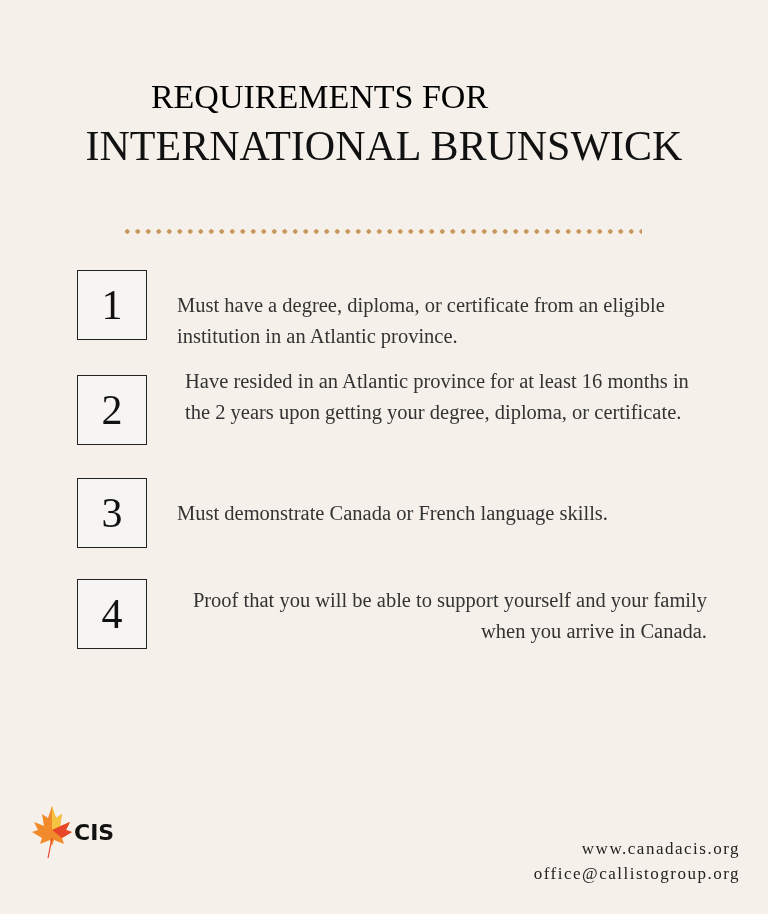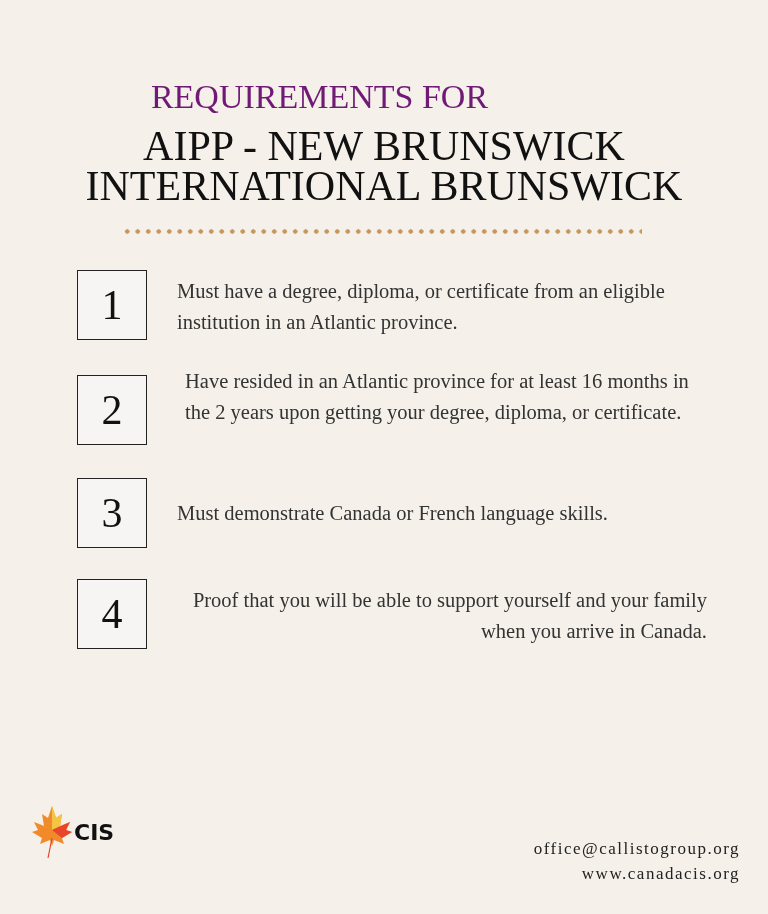--- a/index.html
+++ b/index.html
@@ -1,41 +1,40 @@
 <!DOCTYPE html>
 <html><head>
 <meta charset="utf-8">
 <style>
   html,body{margin:0;padding:0;}
   body{width:768px;height:914px;background:#f5f1ea;position:relative;overflow:hidden;font-family:"Liberation Serif","DejaVu Serif",serif;}
-  .subtitle{position:absolute;left:0;width:639px;top:77px;text-align:center;font-size:34px;color:#701a75;letter-spacing:0px;line-height:40px;}
+  .subtitle{position:absolute;left:0;width:639px;top:77px;text-align:center;font-size:34px;color:#000000;letter-spacing:0px;line-height:40px;}
   .title{position:absolute;left:0;width:768px;top:126px;text-align:center;font-size:42px;color:#111;line-height:40px;}
   .dots{position:absolute;left:122px;top:229px;width:520px;height:5px;
     background-image:radial-gradient(circle,#c8965a 2px,transparent 2.4px);
     background-size:10.5px 5px;background-repeat:repeat-x;}
   .item{position:absolute;left:77px;width:640px;}
   .num{position:absolute;left:0;top:0;width:68px;height:68px;border:1.5px solid #222;background:#f7f5f3;
     font-size:42px;color:#111;text-align:center;line-height:68px;box-sizing:content-box;}
   .text{position:absolute;left:100px;font-size:20.5px;color:#333;line-height:31px;width:530px;}
   .footer-links{position:absolute;right:28px;top:836px;text-align:right;font-size:17px;color:#222;letter-spacing:1.5px;line-height:25px;}
   .logo{position:absolute;left:28px;top:800px;width:90px;height:60px;}
 </style>
 </head>
 <body>
 
 <div class="subtitle">REQUIREMENTS FOR</div>
 <div class="title">
-  <div>AIPP - NEW BRUNSWICK</div>
   <div>INTERNATIONAL BRUNSWICK</div>
 </div>
 <div class="dots"></div>
 
 <div class="item" style="top:270px;">
   <div class="num">1</div>
-  <div class="text" style="top:6px;">Must have a degree, diploma, or certificate from an eligible institution in an Atlantic province.</div>
+  <div class="text" style="top:20px;">Must have a degree, diploma, or certificate from an eligible institution in an Atlantic province.</div>
 </div>
 <div class="item" style="top:375px;">
   <div class="num">2</div>
   <div class="text" style="top:-9px;width:525px;margin-left:8px;">Have resided in an Atlantic province for at least 16 months in the 2 years upon getting your degree, diploma, or certificate.</div>
 </div>
 <div class="item" style="top:478px;">
   <div class="num">3</div>
   <div class="text" style="top:20px;">Must demonstrate Canada or French language skills.</div>
 </div>
 <div class="item" style="top:579px;">
@@ -48,15 +47,15 @@
     <path d="M24 6 L28 18 L34 14 L32 26 L42 22 L38 30 L44 32 L34 38 L36 44 L26 40 L24 46 L22 40 L12 44 L14 38 L4 32 L10 30 L6 22 L16 26 L14 14 L20 18 Z" fill="#f08a2a"></path>
     <path d="M24 6 L28 18 L34 14 L32 26 L24 30 Z" fill="#f6c443"></path>
     <path d="M24 30 L42 22 L38 30 L44 32 L34 38 Z" fill="#e8452a"></path>
     <path d="M24 30 L6 22 L16 26 Z" fill="#f4a53a"></path>
     <line x1="24" y1="38" x2="20" y2="58" stroke="#e8452a" stroke-width="1.2"></line>
     <text x="46" y="40" font-family="DejaVu Sans, sans-serif" font-weight="bold" font-size="22" fill="#111">CIS</text>
   </svg>
 </div>
 
 <div class="footer-links">
+  <div>www.canadacis.org</div>
   <div>office@callistogroup.org</div>
-  <div>www.canadacis.org</div>
 </div>
 
 </body></html>

